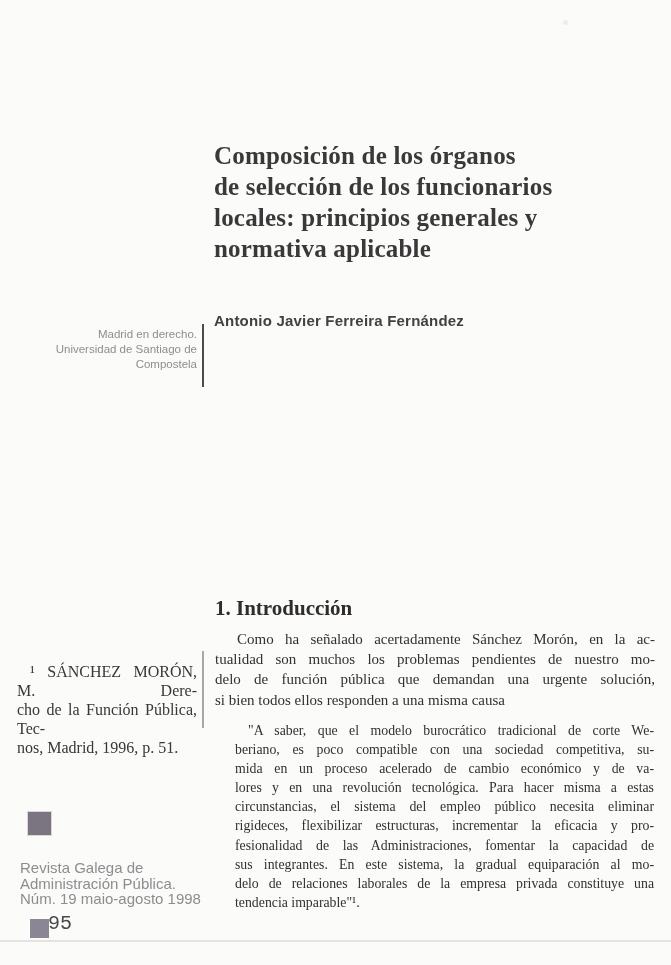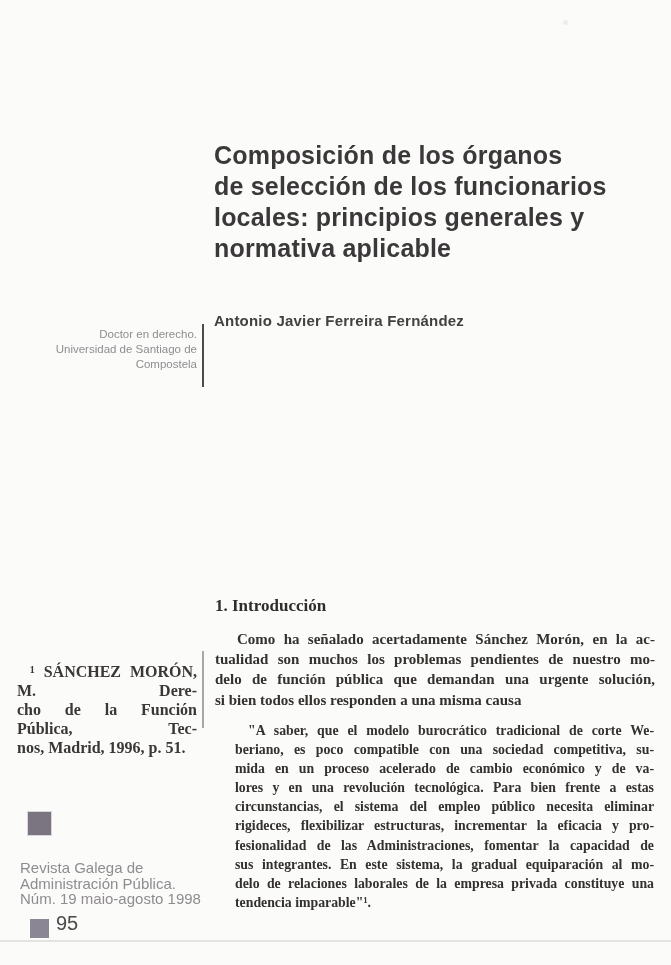--- a/index.html
+++ b/index.html
@@ -8,21 +8,21 @@
   .page {
     position: relative;
     width: 671px; height: 965px;
     background: #fbfbfa;
     overflow: hidden;
   }
 
   
   .article-title {
     position: absolute; left: 214px; top: 140px; width: 430px;
-    font-family: Liberation Sans, sans-serif;
+    font-family: Liberation Serif, serif;
     font-size: 25px; line-height: 31px; font-weight: 700;
     color: #3b3839; letter-spacing: 0.2px;
   }
 
   
   .affiliation {
     position: absolute; left: 18px; top: 327px; width: 179px;
     text-align: right;
     font-family: "Liberation Sans", sans-serif;
     font-size: 11.5px; line-height: 15px;
@@ -35,24 +35,24 @@
   .author-name {
     position: absolute; left: 214px; top: 312px; width: 420px;
     font-family: "Liberation Sans", sans-serif;
     font-size: 15px; font-weight: 700;
     color: #434041; letter-spacing: 0.2px;
   }
 
   
   .section-heading {
     position: absolute; left: 215px; top: 596px; width: 430px;
-    font-size: 17px; font-weight: 700; color: #2f2c29;
+    font-size: 21px; font-weight: 700; color: #2f2c29;
   }
 
-  .jlines .jline { text-align: justify; text-align-last: justify; font-weight: bold; }
+  .jlines .jline { text-align: justify; text-align-last: justify; }
   .jlines .jline:last-child { text-align-last: left; }
   .jlines .jline:first-child { text-indent: var(--indent, 0px); }
 
   .paragraph-intro {
     position: absolute; left: 215px; top: 629px; width: 440px;
     font-size: 15px; line-height: 20.2px; color: #33302d;
     --indent: 22px;
   }
   .blockquote {
     position: absolute; left: 235px; top: 721px; width: 419px;
@@ -80,22 +80,22 @@
   .journal-imprint {
     position: absolute; left: 20px; top: 860px; width: 190px;
     font-family: "Liberation Sans", sans-serif;
     font-size: 15px; line-height: 15.5px; color: #8f8c8f;
   }
   .page-number-square {
     position: absolute; left: 30px; top: 919px;
     width: 19px; height: 19px; background: #8b8693;
   }
   .page-number {
-    position: absolute; left: 56px; top: 912px;
-    font-family: Liberation Sans, sans-serif;
+    position: absolute; left: 48px; top: 912px;
+    font-family: Liberation Mono, monospace;
     font-size: 20px; color: #4b4849;
   }
   .page-edge-line {
     position: absolute; left: 0; top: 940px;
     width: 671px; height: 2px; background: #e3e3e1;
   }
   .scan-speck {
     position: absolute; left: 563px; top: 20px;
     width: 5px; height: 5px; border-radius: 50%;
     background: #ededeb;
@@ -109,21 +109,21 @@
   <div class="scan-speck"></div>
 
   <div class="article-title plain-lines">
       <div class="jline">Composición de los órganos</div>
       <div class="jline">de selección de los funcionarios</div>
       <div class="jline">locales: principios generales y</div>
       <div class="jline">normativa aplicable</div>
     </div>
 
   <div class="affiliation">
-      <div class="jline">Doctor en derecho.</div>
+      <div class="jline">Madrid en derecho.</div>
       <div class="jline">Universidad de Santiago de</div>
       <div class="jline">Compostela</div>
     </div>
 
   <div class="author-divider"></div>
 
   <div class="author-name">Antonio Javier Ferreira Fernández</div>
 
   <div class="margin-footnote jlines">
       <div class="jline">¹ SÁNCHEZ MORÓN, M. Dere-</div>
@@ -139,21 +139,21 @@
       <div class="jline">Como ha señalado acertadamente Sánchez Morón, en la ac-</div>
       <div class="jline">tualidad son muchos los problemas pendientes de nuestro mo-</div>
       <div class="jline">delo de función pública que demandan una urgente solución,</div>
       <div class="jline">si bien todos ellos responden a una misma causa</div>
     </div>
 
   <div class="blockquote jlines">
       <div class="jline">"A saber, que el modelo burocrático tradicional de corte We-</div>
       <div class="jline">beriano, es poco compatible con una sociedad competitiva, su-</div>
       <div class="jline">mida en un proceso acelerado de cambio económico y de va-</div>
-      <div class="jline">lores y en una revolución tecnológica. Para bien frente a estas</div>
+      <div class="jline">lores y en una revolución tecnológica. Para hacer misma a estas</div>
       <div class="jline">circunstancias, el sistema del empleo público necesita eliminar</div>
       <div class="jline">rigideces, flexibilizar estructuras, incrementar la eficacia y pro-</div>
       <div class="jline">fesionalidad de las Administraciones, fomentar la capacidad de</div>
       <div class="jline">sus integrantes. En este sistema, la gradual equiparación al mo-</div>
       <div class="jline">delo de relaciones laborales de la empresa privada constituye una</div>
       <div class="jline">tendencia imparable"¹.</div>
     </div>
 
   <div class="decor-square"></div>
 

